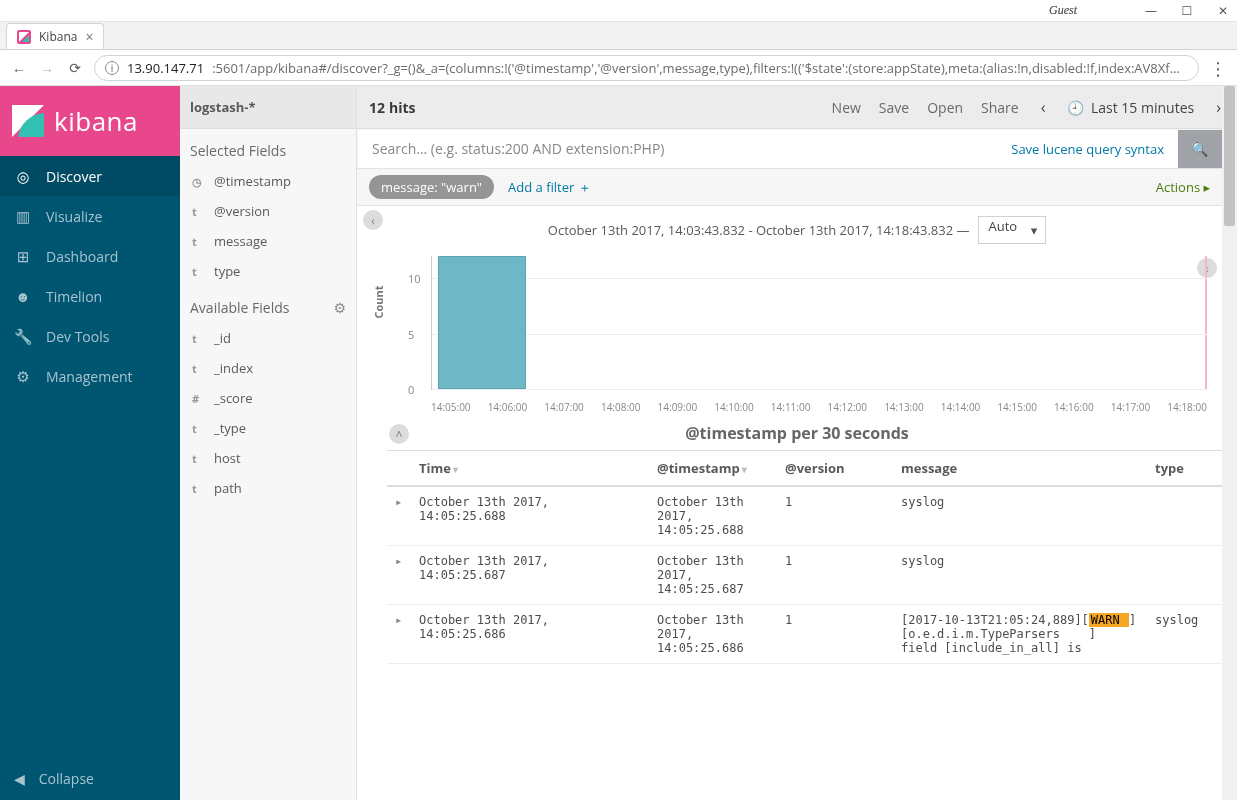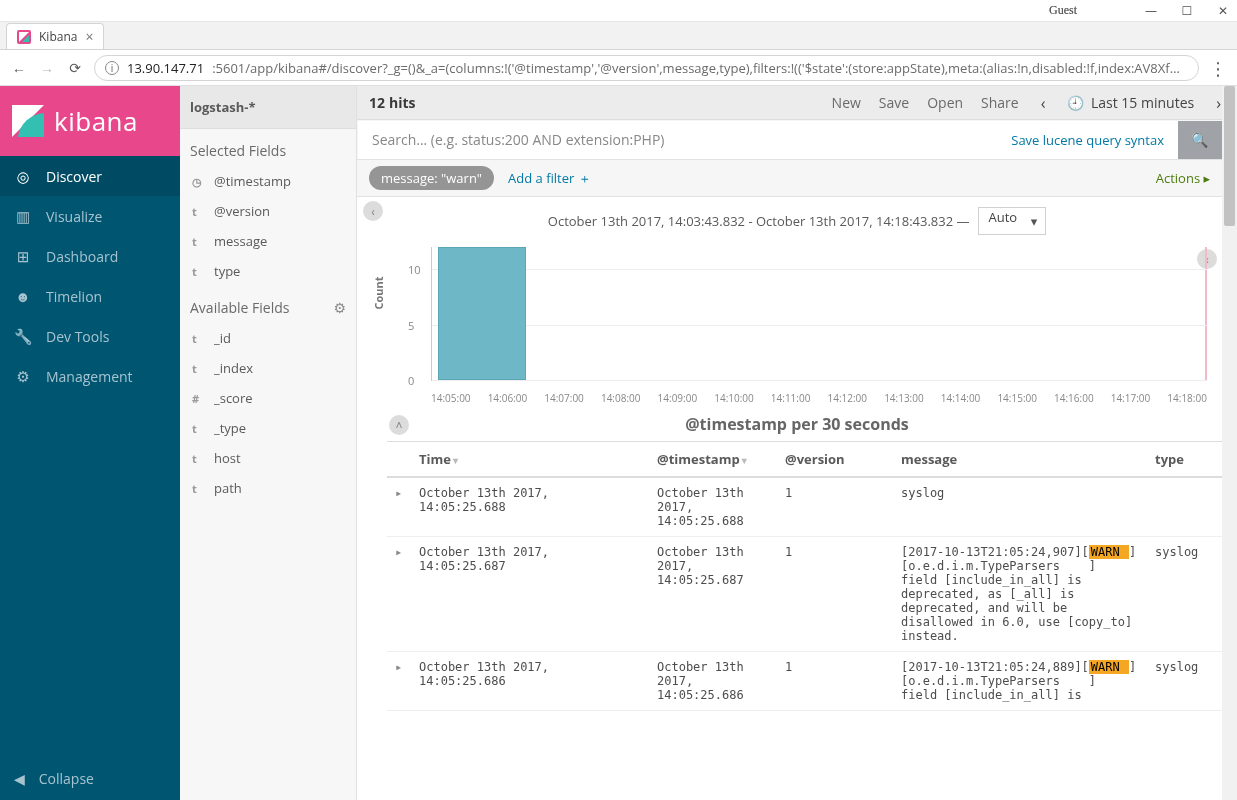--- a/index.html
+++ b/index.html
@@ -1,21 +1,21 @@
 <!DOCTYPE html>
 <html><head>
 <meta charset="utf-8">
 <style>
 * { box-sizing: border-box; margin: 0; padding: 0; }
 html, body { font-family: "Open Sans", "Helvetica Neue", Arial, sans-serif; font-size:14px; color:#2d2d2d; background:#fff; }
 body { width:1237px; height:800px; overflow:hidden; position:relative; }
 
 
 .titlebar { height:22px; background:#fff; border-bottom:1px solid #e5e5e5; display:flex; align-items:center; justify-content:flex-end; padding:0 6px; gap:20px; color:#555; font-size:12px;}
-.titlebar .guest { font-family: serif; margin-right:auto; margin-left:auto; position:absolute; right:160px; top:3px; text-shadow:0 0 #999;}
+.titlebar .guest { font-family: serif; font-style:italic; margin-right:auto; margin-left:auto; position:absolute; right:160px; top:3px; text-shadow:0 0 #999;}
 .winctl { width:16px; text-align:center; cursor:default;}
 .tabstrip { height:28px; background:#f2f2f2; border-bottom:1px solid #d4d4d4; display:flex; align-items:flex-end; padding-left:6px;}
 .tab { background:#fff; border:1px solid #d4d4d4; border-bottom:none; border-top-left-radius:4px; border-top-right-radius:4px; height:26px; display:flex; align-items:center; padding:0 10px; gap:8px; font-size:12px; color:#444;}
 .tab .favicon { width:14px; height:14px; background:#e8478b; border-radius:2px; display:flex; align-items:center; justify-content:center;}
 .tab .favicon svg{ width:10px; height:10px; }
 .tab .closex { color:#777; font-size:14px; }
 .addrbar { height:36px; background:#fff; display:flex; align-items:center; padding:0 10px; gap:10px; border-bottom:1px solid #e0e0e0;}
 .navicon { color:#5a5a5a; width:18px; text-align:center; }
 .navicon.disabled{ color:#b8b8b8; }
 .omni { flex:1; border:1px solid #d4d4d4; border-radius:14px; height:26px; display:flex; align-items:center; padding:0 10px; gap:8px; color:#222; font-size:13px; overflow:hidden; white-space:nowrap;}
@@ -43,21 +43,21 @@
 .fields { width:177px; background:#f7f7f7; border-right:1px solid #e0e0e0; font-size:13px; color:#6a6a6a;}
 .index-title { background:#e8e8e8; padding:12px 10px; font-weight:700; color:#5a5a5a; border-bottom:1px solid #ddd;}
 .section-h { padding:12px 10px 6px; color:#6a6a6a; font-size:14px;}
 .section-h.flex { display:flex; align-items:center; justify-content:space-between;}
 .gear { color:#8a8a8a; }
 .field-row { display:flex; align-items:center; gap:10px; padding:6px 12px; color:#5a5a5a;}
 .ft { width:12px; font-size:11px; color:#9a9a9a; font-weight:700;}
 
 
 .main { flex:1; display:flex; flex-direction:column; min-width:0; position:relative;}
-.hitbar { background:#ececec; border-bottom:1px solid #ddd; height:34px; display:flex; align-items:center; padding:0 12px; gap:18px; font-size:14px; color:#5a5a5a;}
+.hitbar { background:#ececec; border-bottom:1px solid #ddd; height:43px; display:flex; align-items:center; padding:0 12px; gap:18px; font-size:14px; color:#5a5a5a;}
 .hitbar .count { font-weight:700; color:#3a3a3a; display:flex; gap:4px;}
 .hitbar .count .num { font-weight:700;}
 .hitbar .sp { flex:1;}
 .hitbar .tblink { color:#6a6a6a; cursor:pointer;}
 .hitbar .chev { color:#444; font-size:16px; padding:0 4px;}
 .timepick { display:flex; align-items:center; gap:6px; color:#444;}
 .timepick .clock { font-size:14px;}
 
 .searchrow { display:flex; align-items:center; background:#f6f6f6; border-bottom:1px solid #e2e2e2; height:40px;}
 .searchinput { flex:1; padding:0 14px; color:#888; font-size:14px; background:#fff; height:38px; margin:1px 0 1px 1px; display:flex; align-items:center; justify-content:space-between;}
@@ -334,21 +334,20 @@
                 <div class="c-time">October 13th 2017, 14:05:25.688</div>
                 <div class="c-ts">October 13th 2017, 14:05:25.688</div>
                 <div class="c-ver">1</div>
                 <div class="c-type">syslog</div>
               </div>
               <div class="drow">
                 <div class="c-expand">▸</div>
                 <div class="c-time">October 13th 2017, 14:05:25.687</div>
                 <div class="c-ts">October 13th 2017, 14:05:25.687</div>
                 <div class="c-ver">1</div>
-                <div class="c-msg"><span class="msg-pre">[2017-10-13T21:05:24,907][<span class="hl">WARN </span>][o.e.d.i.m.TypeParsers    ] field [include_in_all] is deprecated, as [_all] is deprecated, and will be disallowed in 6.0, use [copy_to] instead.</span></div>
                 <div class="c-type">syslog</div>
               </div>
               <div class="drow">
                 <div class="c-expand">▸</div>
                 <div class="c-time">October 13th 2017, 14:05:25.686</div>
                 <div class="c-ts">October 13th 2017, 14:05:25.686</div>
                 <div class="c-ver">1</div>
                 <div class="c-msg"><span class="msg-pre">[2017-10-13T21:05:24,889][<span class="hl">WARN </span>][o.e.d.i.m.TypeParsers    ] field [include_in_all] is</span></div>
                 <div class="c-type">syslog</div>
               </div>

